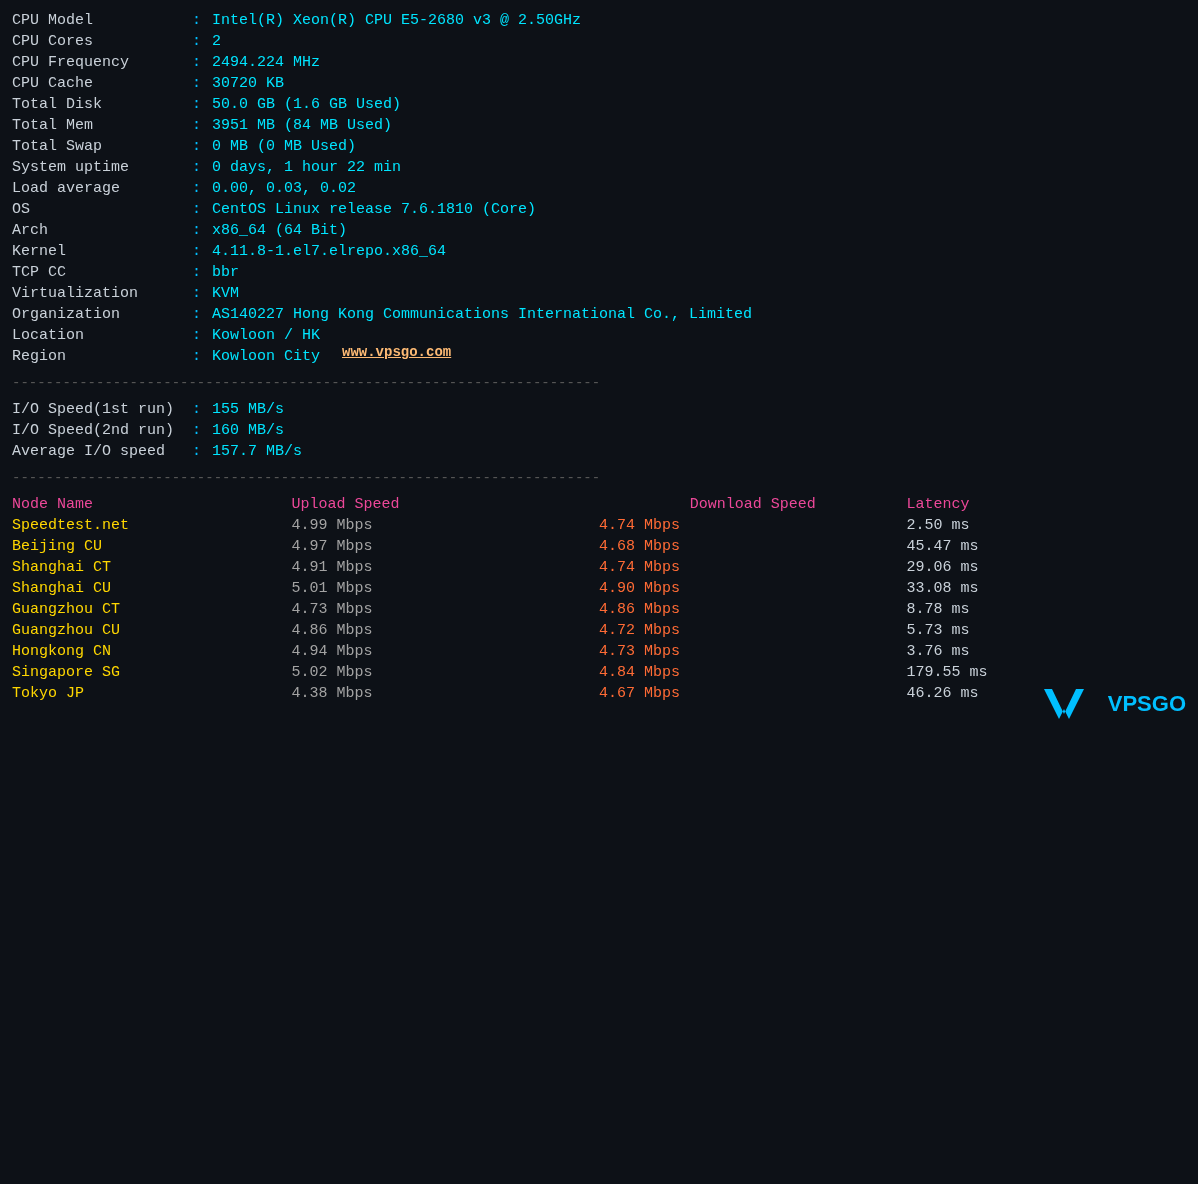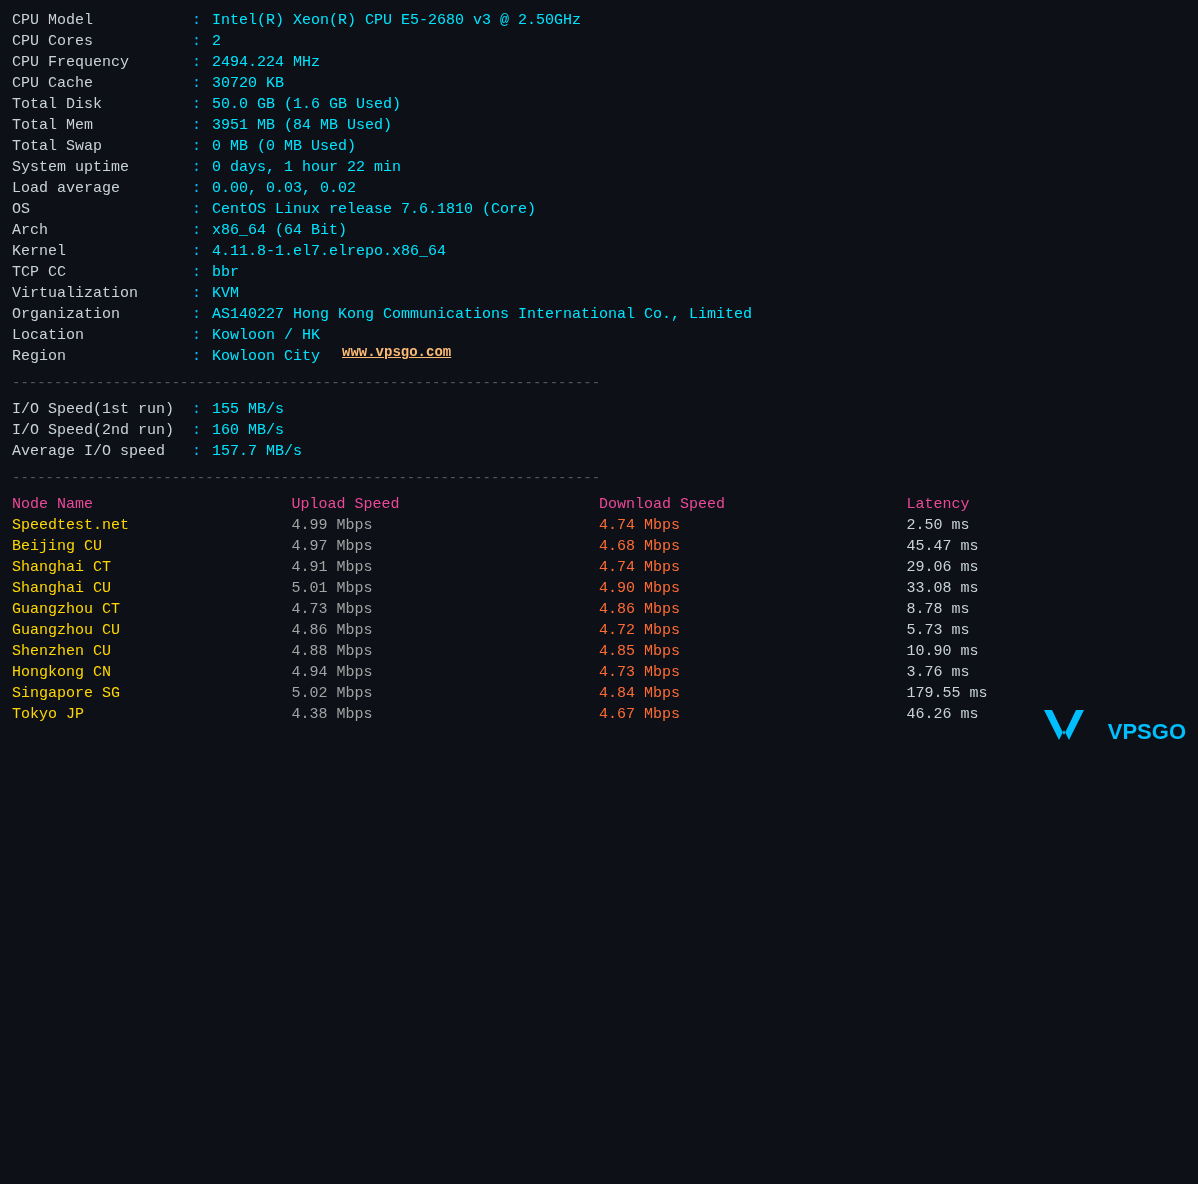--- a/index.html
+++ b/index.html
@@ -91,21 +91,21 @@
     }
     .logo-container {
       position: relative;
       display: flex;
       justify-content: flex-end;
       align-items: center;
       margin-top: -20px;
     }
     .vpsgo-logo {
       display: flex;
-      align-items: flex-end;
+      align-items: center;
       gap: 24px;
     }
     .v-icon {
       width: 40px;
       height: 40px;
     }
     .vpsgo-text {
       color: #00bfff;
       font-size: 22px;
       font-weight: bold;
@@ -230,21 +230,21 @@
 </tbody>
   </table>
 
 <div class="divider">----------------------------------------------------------------------</div>
 
 <table class="net-table">
   <thead>
     <tr>
       <th style="width:200px;">Node Name</th>
       <th style="width:220px;">Upload Speed</th>
-      <th style="width:220px;">Download Speed</th>
+      <th style="width:220px;text-align:center;">Download Speed</th>
       <th style="width:200px;">Latency</th>
     </tr>
   </thead>
   <tbody id="network-tbody">
   <tr>
         <td class="node-name">Speedtest.net</td>
         <td class="upload-speed">4.99 Mbps</td>
         <td class="download-speed">4.74 Mbps</td>
         <td class="latency">2.50 ms</td>
       </tr>
@@ -270,26 +270,20 @@
         <td class="node-name">Guangzhou   CT</td>
         <td class="upload-speed">4.73 Mbps</td>
         <td class="download-speed">4.86 Mbps</td>
         <td class="latency">8.78 ms</td>
       </tr>
       <tr>
         <td class="node-name">Guangzhou   CU</td>
         <td class="upload-speed">4.86 Mbps</td>
         <td class="download-speed">4.72 Mbps</td>
         <td class="latency">5.73 ms</td>
-      </tr>
-      <tr>
-        <td class="node-name">Shenzhen   CU</td>
-        <td class="upload-speed">4.88 Mbps</td>
-        <td class="download-speed">4.85 Mbps</td>
-        <td class="latency">10.90 ms</td>
       </tr>
       <tr>
         <td class="node-name">Hongkong   CN</td>
         <td class="upload-speed">4.94 Mbps</td>
         <td class="download-speed">4.73 Mbps</td>
         <td class="latency">3.76 ms</td>
       </tr>
       <tr>
         <td class="node-name">Singapore   SG</td>
         <td class="upload-speed">5.02 Mbps</td>

